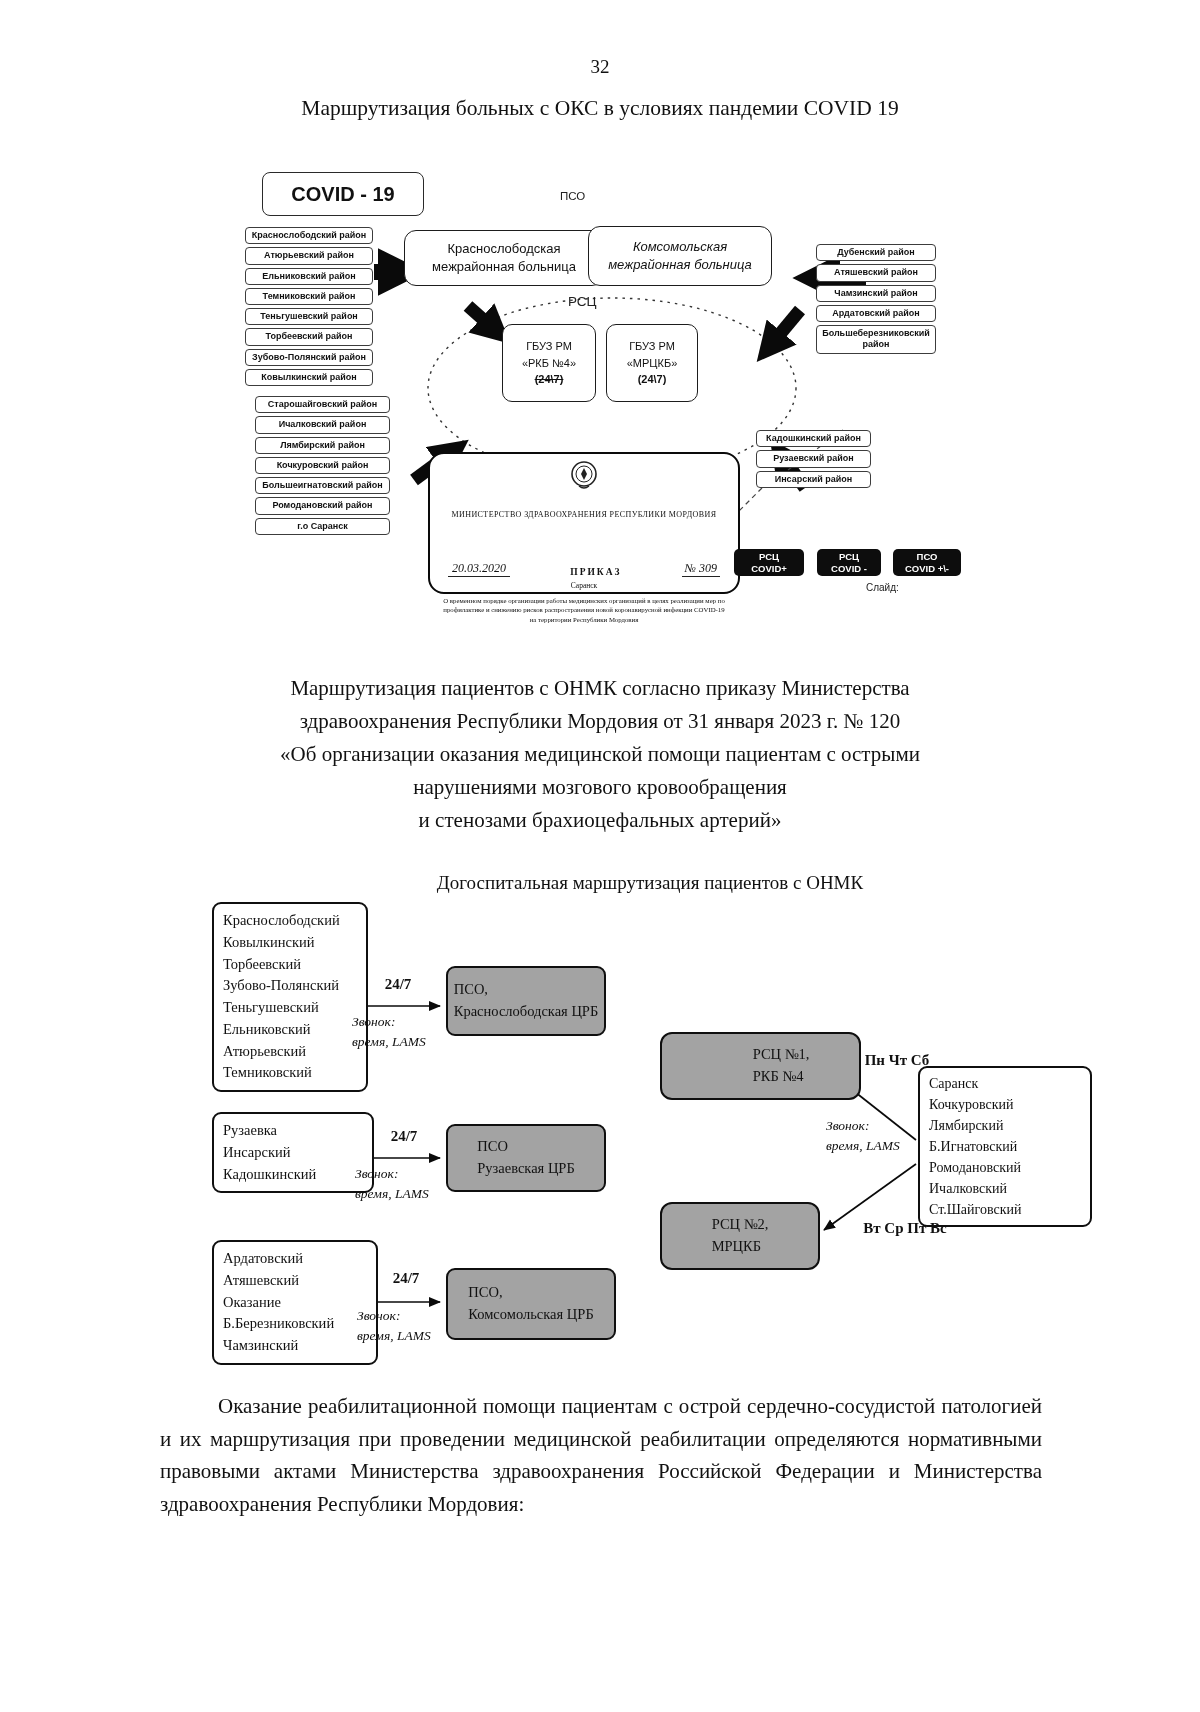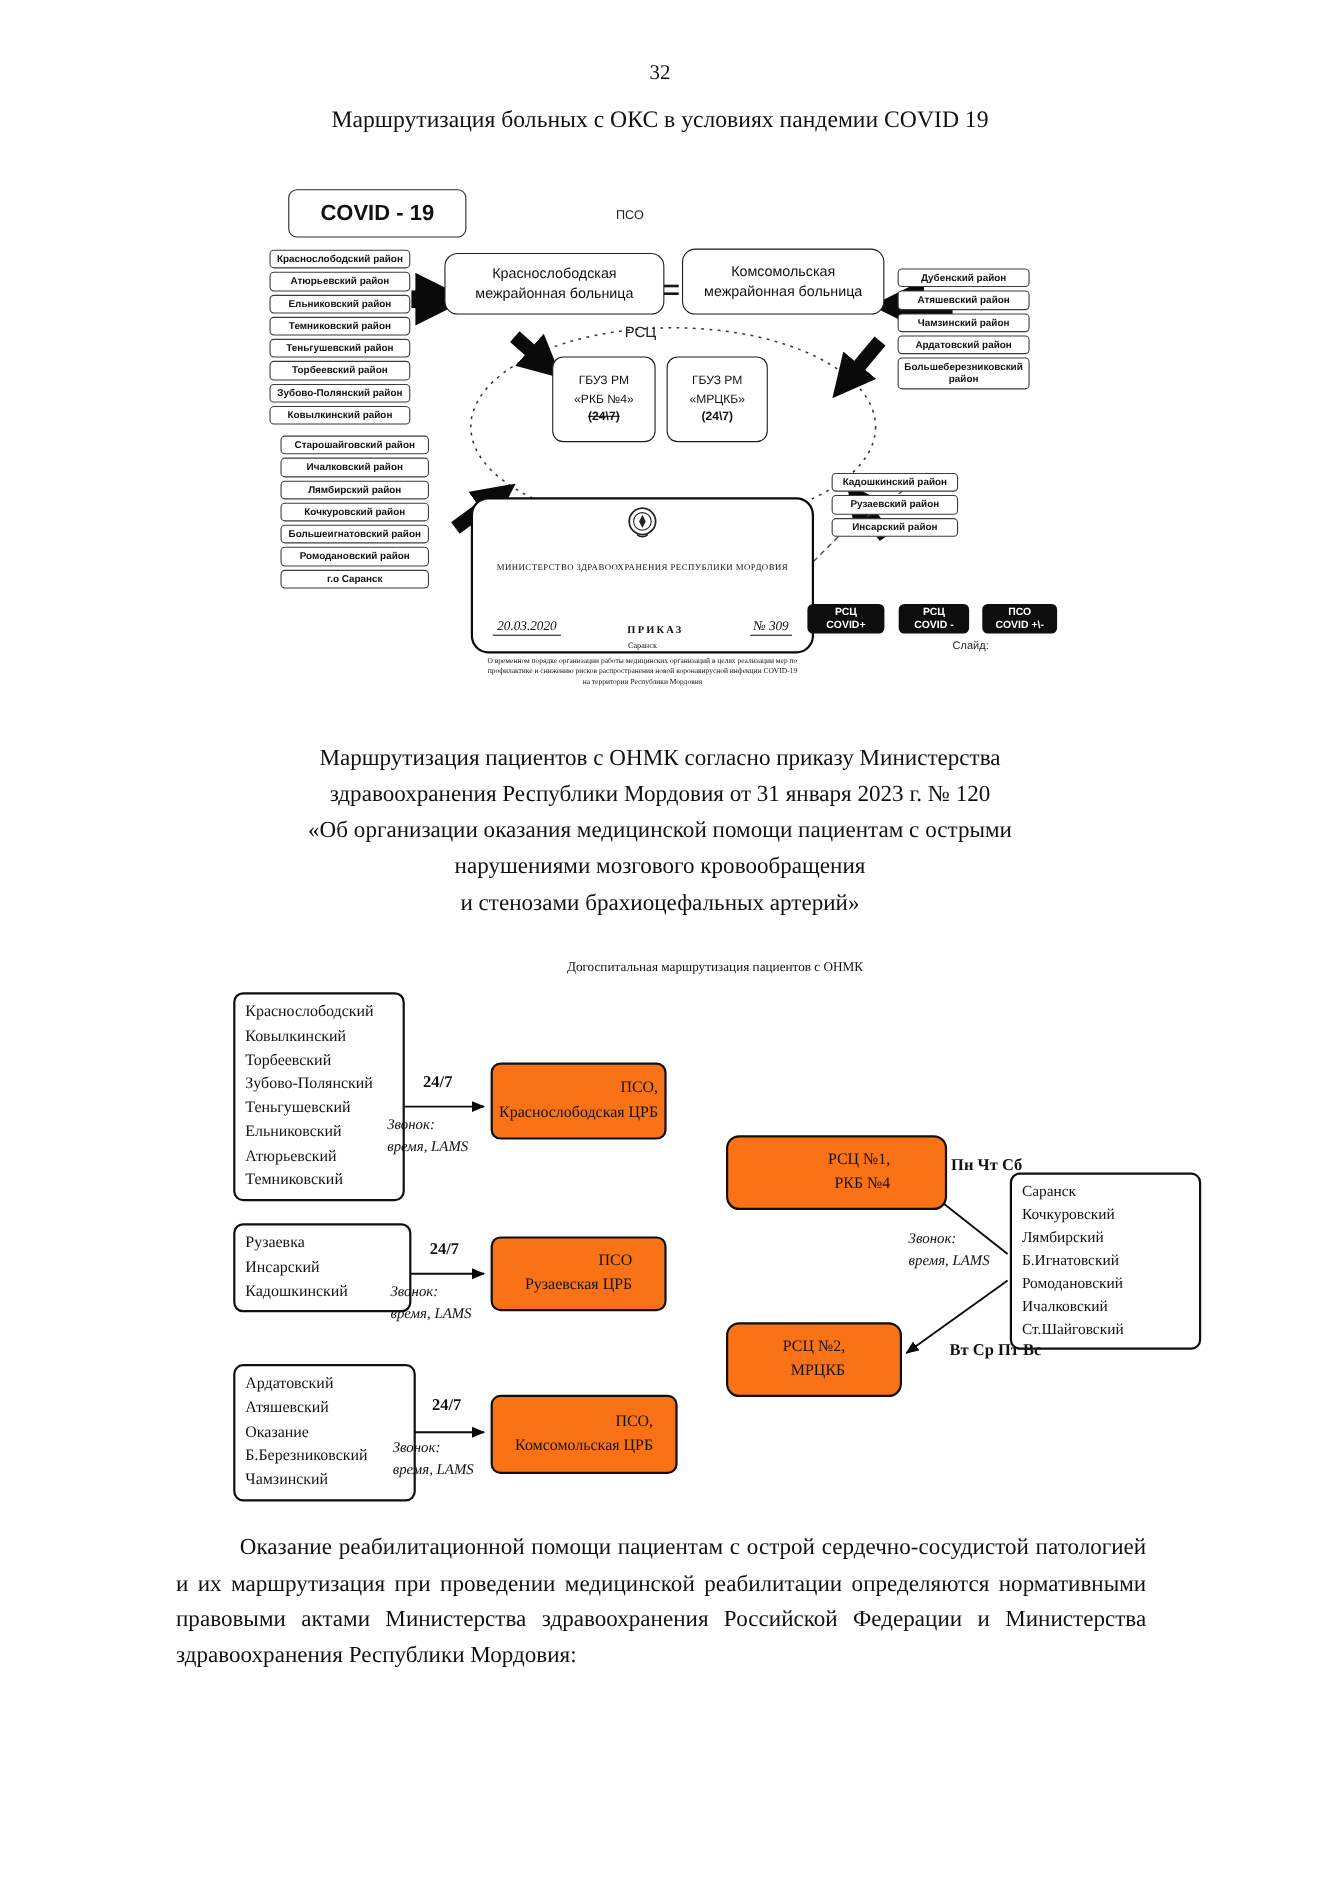--- a/index.html
+++ b/index.html
@@ -24,21 +24,21 @@
   .pill{border:1.2px solid #3c3c3c;border-radius:4px;background:#fff;color:#111;
         font:bold 9px/1.25 "Liberation Sans",sans-serif;text-align:center;padding:2px 2px;}
   .list-l1{left:245px;top:227px;width:128px;}
   .list-l2{left:255px;top:396px;width:135px;}
   .list-r1{left:816px;top:244px;width:120px;}
   .list-r2{left:756px;top:430px;width:115px;}
 
   .hosp-box{border:1.7px solid #1d1d1d;border-radius:12px;background:#fff;display:flex;align-items:center;
             justify-content:center;text-align:center;font:13px/1.35 "Liberation Sans",sans-serif;padding:0 6px;}
   .hosp-left{left:404px;top:230px;width:186px;height:54px;}
-  .hosp-right{left:620px;top:226px;width:170px;height:58px;}
+  .hosp-right{left:588px;top:226px;width:170px;height:58px;font-style:italic;}
 
   .gbuz-box{border:1.6px solid #1d1d1d;border-radius:10px;background:#fff;display:flex;flex-direction:column;
             align-items:center;justify-content:center;font:11px/1.5 "Liberation Sans",sans-serif;}
   .gbuz-left{left:502px;top:324px;width:92px;height:76px;}
   .gbuz-right{left:606px;top:324px;width:90px;height:76px;}
   .strike{text-decoration:line-through;font-weight:bold;}
 
   .doc-box{left:428px;top:452px;width:312px;height:142px;border:2.6px solid #0a0a0a;border-radius:16px;
            background:#fff;padding:6px 12px;box-sizing:border-box;text-align:center;}
   .doc-ministry{font:8px/1.2 "Liberation Serif",serif;letter-spacing:.4px;margin-top:14px;}
@@ -51,28 +51,28 @@
 
   .status-box{background:#0d0d0d;color:#fff;border-radius:5px;font:bold 9.5px/1.25 "Liberation Sans",sans-serif;
               display:flex;align-items:center;justify-content:center;text-align:center;white-space:pre-line;}
   .st1{left:734px;top:549px;width:70px;height:27px;}
   .st2{left:817px;top:549px;width:64px;height:27px;}
   .st3{left:893px;top:549px;width:68px;height:27px;}
   .slide-label{left:866px;top:582px;font:10px "Liberation Sans",sans-serif;color:#222;}
 
   .heading2{top:672px;left:150px;width:900px;text-align:center;font-size:21px;line-height:33px;}
 
-  .d2-title{top:872px;left:200px;width:900px;text-align:center;font-size:12px;}
+  .d2-title{top:872px;left:200px;width:900px;text-align:center;font-size:19px;}
   .grp-box{border:2.4px solid #0f0f0f;border-radius:9px;background:#fff;padding:6px 9px;
            font:14.5px/1.5 "Liberation Serif",serif;}
   .g1{left:212px;top:902px;width:134px;}
   .g2{left:212px;top:1112px;width:140px;}
   .g3{left:212px;top:1240px;width:144px;}
-  .tgt-box{border:2.4px solid #0f0f0f;border-radius:9px;background:#f97316;display:flex;align-items:center;
-           justify-content:center;text-align:right;font:14.5px/1.5 "Liberation Serif",serif;}
+  .tgt-box{border:2.4px solid #0f0f0f;border-radius:9px;background:#a3a3a3;display:flex;align-items:center;
+           justify-content:center;text-align:left;font:14.5px/1.5 "Liberation Serif",serif;}
   .pso1{left:446px;top:966px;width:156px;height:66px;}
   .pso2{left:446px;top:1124px;width:156px;height:64px;}
   .pso3{left:446px;top:1268px;width:166px;height:68px;}
   .rsc1{left:660px;top:1032px;width:156px;height:64px;border-width:2.8px;border-radius:12px;padding-left:41px;}
   .rsc2{left:660px;top:1202px;width:156px;height:64px;border-width:2.8px;border-radius:12px;}
   .saransk{left:918px;top:1066px;width:152px;border:2.2px solid #0f0f0f;border-radius:9px;background:#fff;
            padding:5px 9px;font:14px/1.5 "Liberation Serif",serif;}
   .arrow-lbl{font:bold 15px "Liberation Serif",serif;text-align:center;}
   .lbl247-1{left:366px;top:976px;width:64px;}
   .lbl247-2{left:372px;top:1128px;width:64px;}

